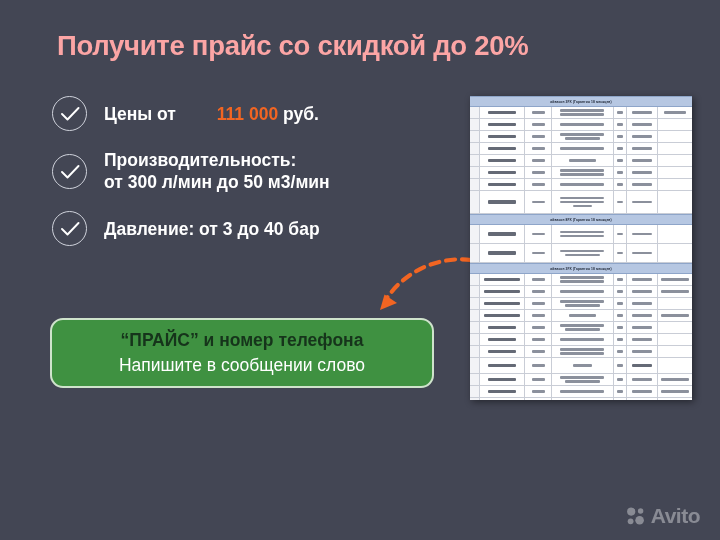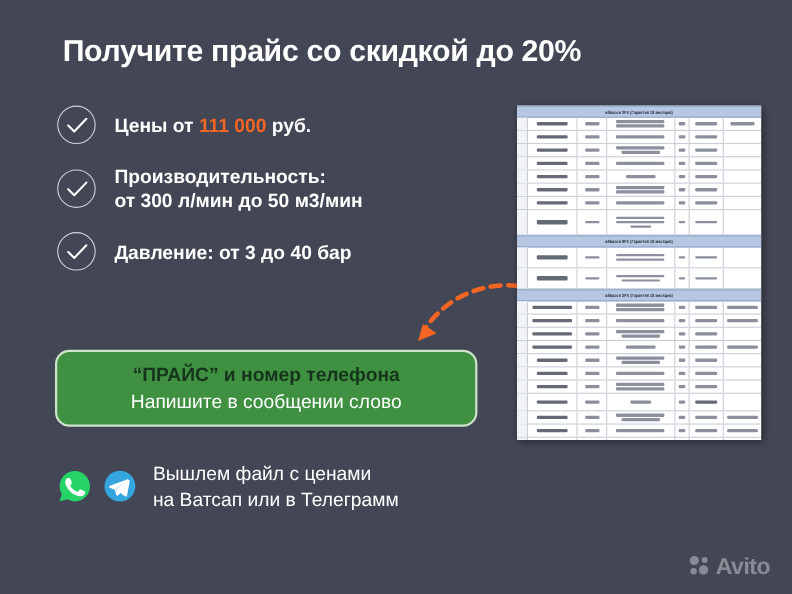--- a/index.html
+++ b/index.html
@@ -22,21 +22,21 @@
   }
 
   
   #headline {
     position: absolute;
     left: 57px;
     top: 30px;
     width: 620px;
     font-size: 27.5px;
     font-weight: bold;
-    color: #ffffff;
+    color: #fca5a5;
     letter-spacing: -0.3px;
     white-space: nowrap;
   }
 
   
   #bullets {
     position: absolute;
     left: 52px;
     top: 96px;
     width: 400px;
@@ -56,21 +56,21 @@
     position: relative;
     margin-right: 17px;
   }
   .bullet-check svg { position: absolute; left: 8px; top: 9px; }
   .bullet-text {
     color: #ffffff;
     font-size: 17.5px;
     font-weight: bold;
     line-height: 22px;
   }
-  .bullet-text .hl { color: #f26522; }
+  .bullet-text .hl { color: #f26522; margin-left: 36px; }
   .bullet-line { display: block; }
 
   
   #arrow {
     position: absolute;
     left: 368px;
     top: 252px;
     width: 110px;
     height: 70px;
   }
@@ -183,21 +183,21 @@
     gap: 1.6px;
     align-items: center;
   }
 
   
   #avito {
     position: absolute;
     right: 20px;
     bottom: 12px;
     display: flex;
-    align-items: flex-start;
+    align-items: center;
     opacity: 0.42;
     margin-top: 13px;
   }
   #avito-logo { width: 20px; height: 20px; margin-right: 5px; }
   #avito-text {
     color: #e9eaee;
     font-size: 21px;
     font-weight: bold;
     letter-spacing: -0.5px;
   }
@@ -254,50 +254,20 @@
       <path d="M103 8 C72 4, 38 18, 19 46" fill="none" stroke="#f26522" stroke-width="4.2" stroke-linecap="round" stroke-dasharray="9 7"></path>
       <path d="M12 58 L16.5 42.5 L29 51 Z" fill="#f26522"></path>
     </svg>
   </div>
 
   <div id="cta-box">
     <span class="cta-line"><span class="cta-strong">“</span><span class="cta-strong">ПРАЙС</span><span class="cta-strong">” и номер телефона</span></span>
     <span class="cta-line">Напишите в сообщении слово</span>
   </div>
 
-  <div id="messengers">
-    <span class="msg-icons">
-      <span class="msg-icon">
-        <svg width="32" height="32" viewBox="0 0 32 32" aria-hidden="true">
-          <path d="M16 2.2C8.4 2.2 2.2 8.4 2.2 16c0 2.6.73 5.05 2 7.13L2 30l7.05-2.15
-                   A13.7 13.7 0 0 0 16 29.8c7.6 0 13.8-6.2 13.8-13.8S23.6 2.2 16 2.2z" fill="#25d366"></path>
-          <path d="M11.9 9.3c-.33-.75-.68-.77-1-.78h-.85c-.3 0-.77.11-1.18.55-.4.44-1.55
-                   1.5-1.55 3.67s1.59 4.26 1.81 4.56c.22.3 3.07 4.9 7.58 6.67 3.75 1.47
-                   4.51 1.18 5.33 1.1.81-.07 2.62-1.06 2.99-2.09.37-1.03.37-1.91.26-2.1
-                   -.11-.18-.41-.29-.85-.51-.44-.22-2.62-1.29-3.03-1.44-.4-.15-.7-.22-1
-                   .22-.3.44-1.14 1.44-1.4 1.73-.26.3-.51.33-.96.11-.44-.22-1.87-.69-3.56
-                   -2.2-1.32-1.17-2.2-2.62-2.46-3.06-.26-.44-.03-.68.19-.9.2-.2.44-.51.66
-                   -.77.22-.26.3-.44.44-.74.15-.3.07-.55-.04-.77-.11-.22-.96-2.4-1.35-3.27z" fill="#ffffff"></path>
-        </svg>
-      </span>
-      <span class="msg-icon">
-        <svg width="32" height="32" viewBox="0 0 32 32" aria-hidden="true">
-          <circle cx="16" cy="16" r="14" fill="#34a5dd"></circle>
-          <path d="M23.6 9.4 L6.9 15.6c-.9.35-.88 1.64.03 1.96l4.2 1.47 1.6 5.05c.2.63
-                   1 .82 1.46.34l2.3-2.35 4.35 3.2c.6.44 1.45.11 1.6-.62l2.5-13.1c.16
-                   -.84-.64-1.5-1.34-1.15z" fill="#ffffff"></path>
-          <path d="M11.5 18.3 L20.6 12.2 L13.4 19.1 L13 22.6z" fill="#cfe9f7"></path>
-        </svg>
-      </span>
-    </span>
-    <span id="messenger-text">
-      <span style="display:block">Вышлем файл с ценами</span>
-      <span style="display:block">на Ватсап или в Телеграмм</span>
-    </span>
-  </div>
 
   <div id="price-doc">
 
     <div class="doc-band">
         <span>айвасон 3FX (Гарантия 18 месяцев)</span>
       </div>
     <div class="doc-row">
         <div class="doc-cell c-grp"></div>
         <div class="doc-cell c-code">
           <div class="bar bold w70"></div>

